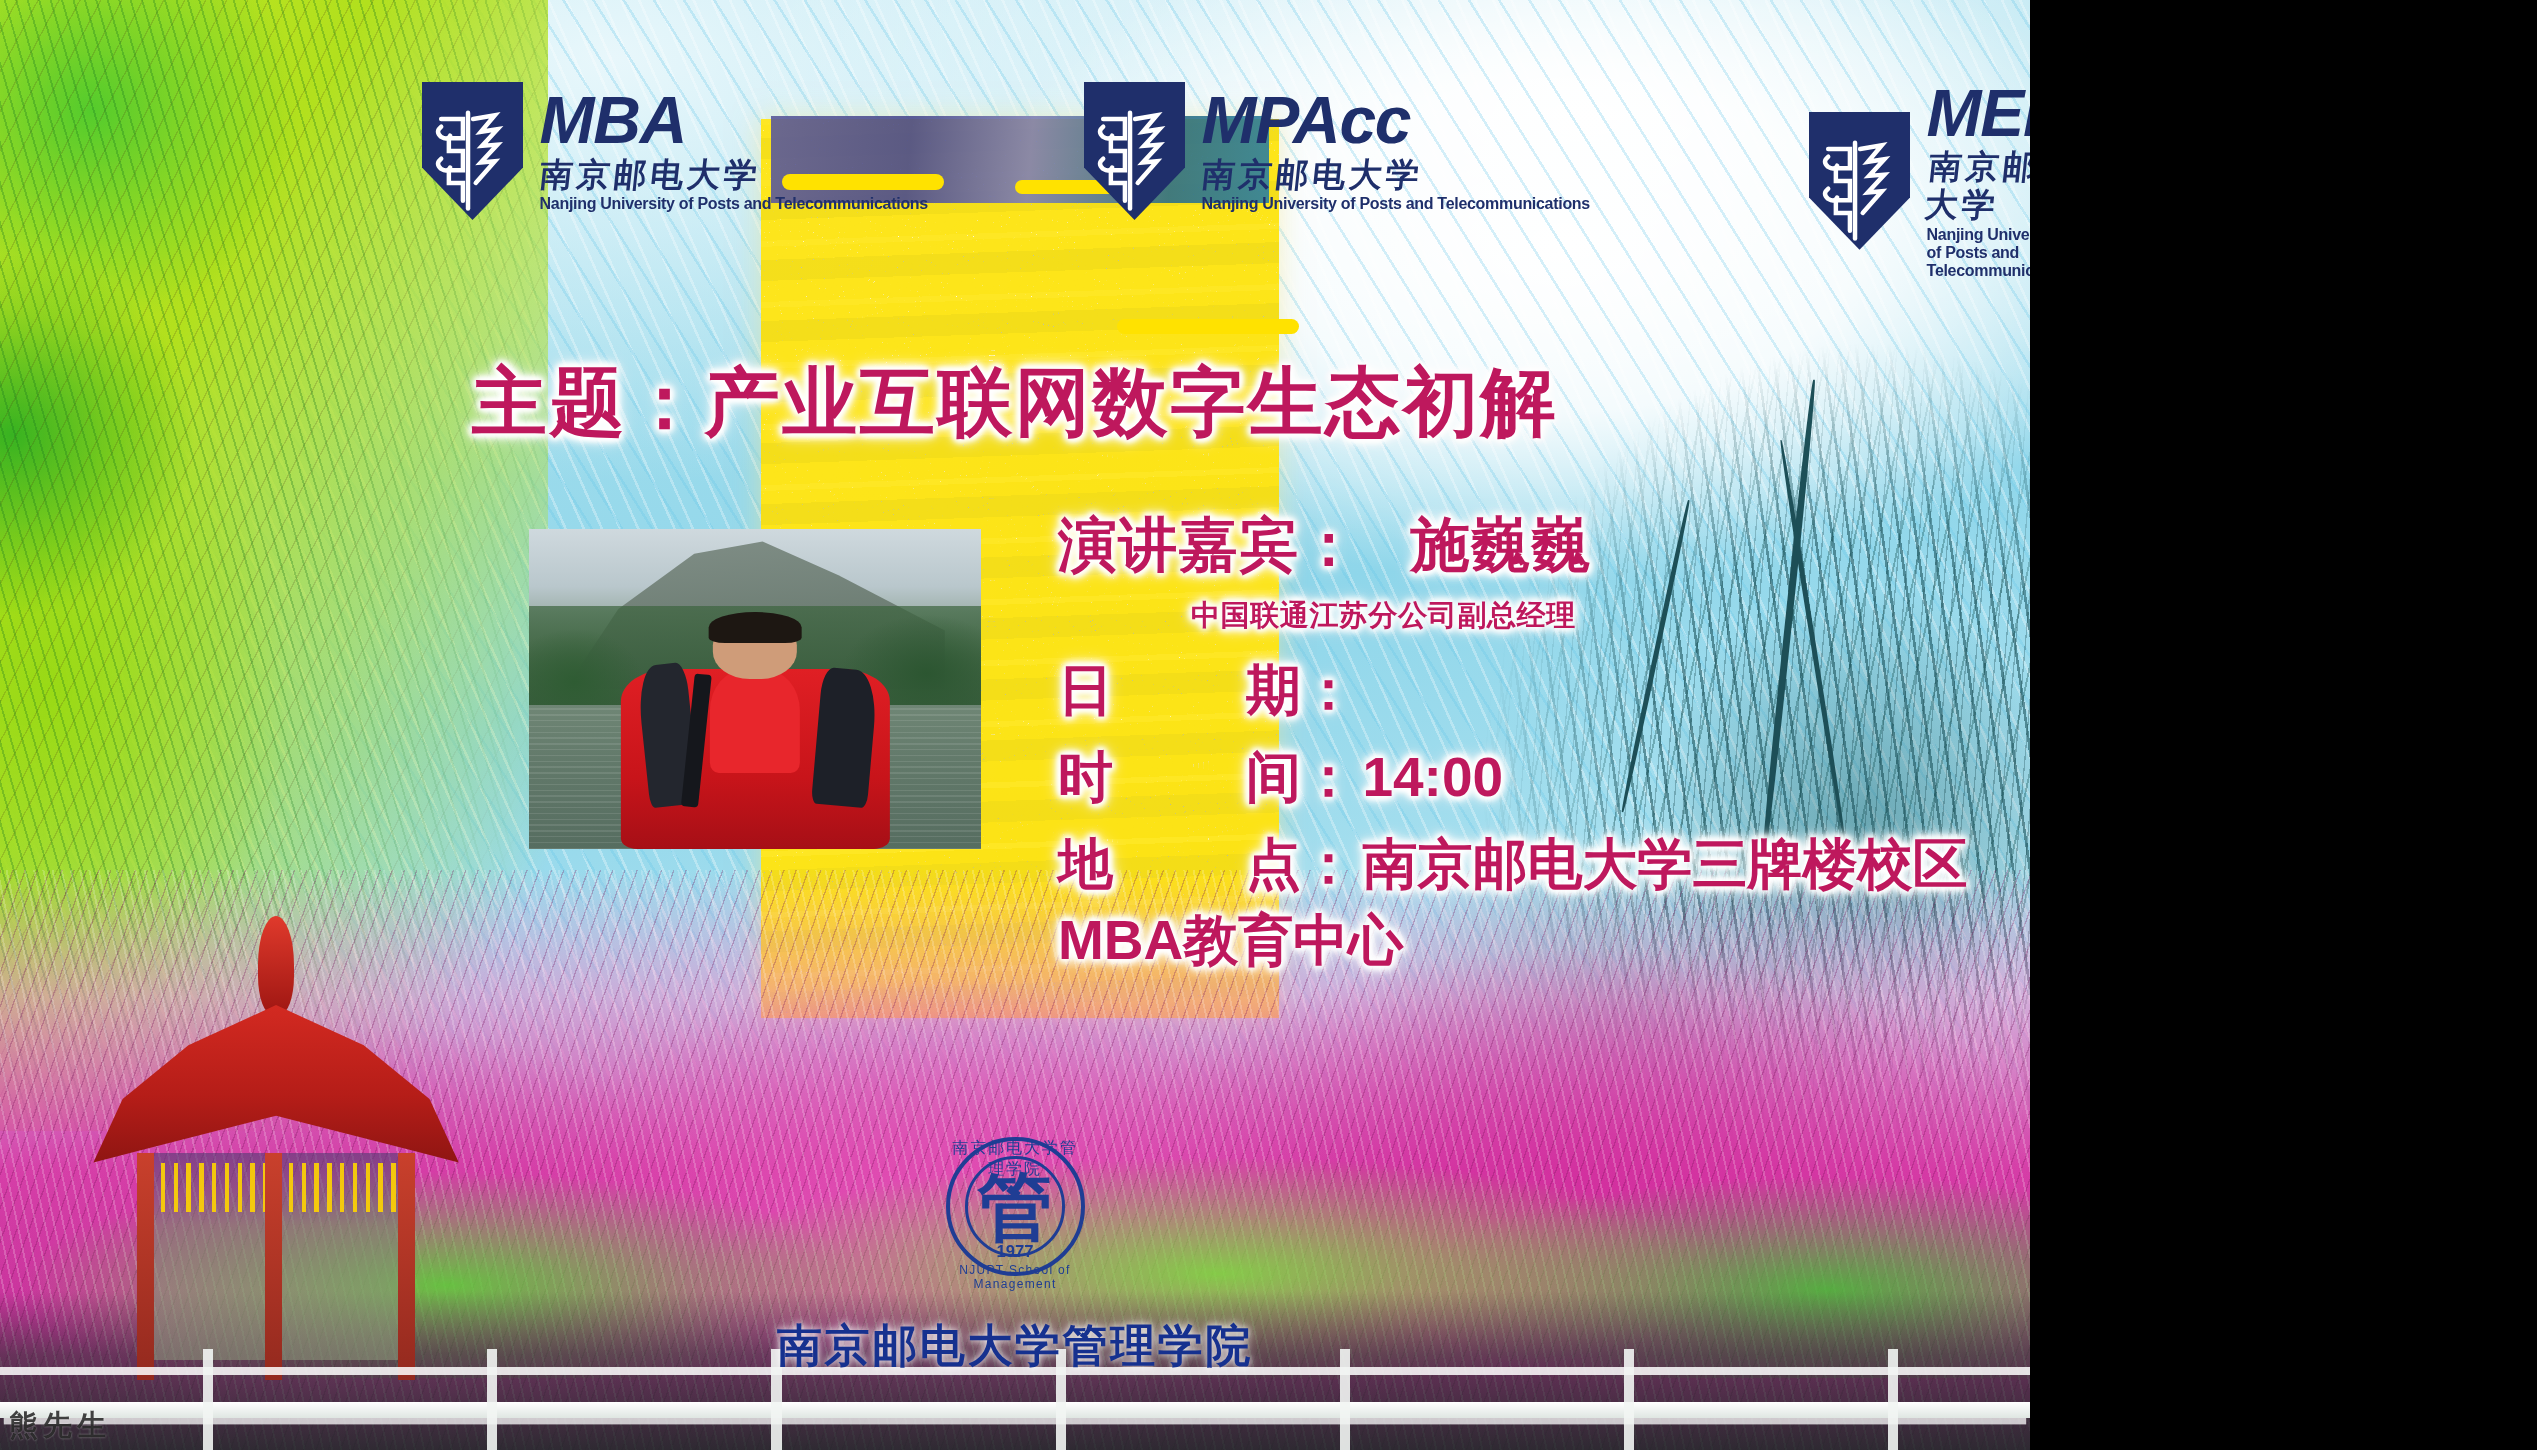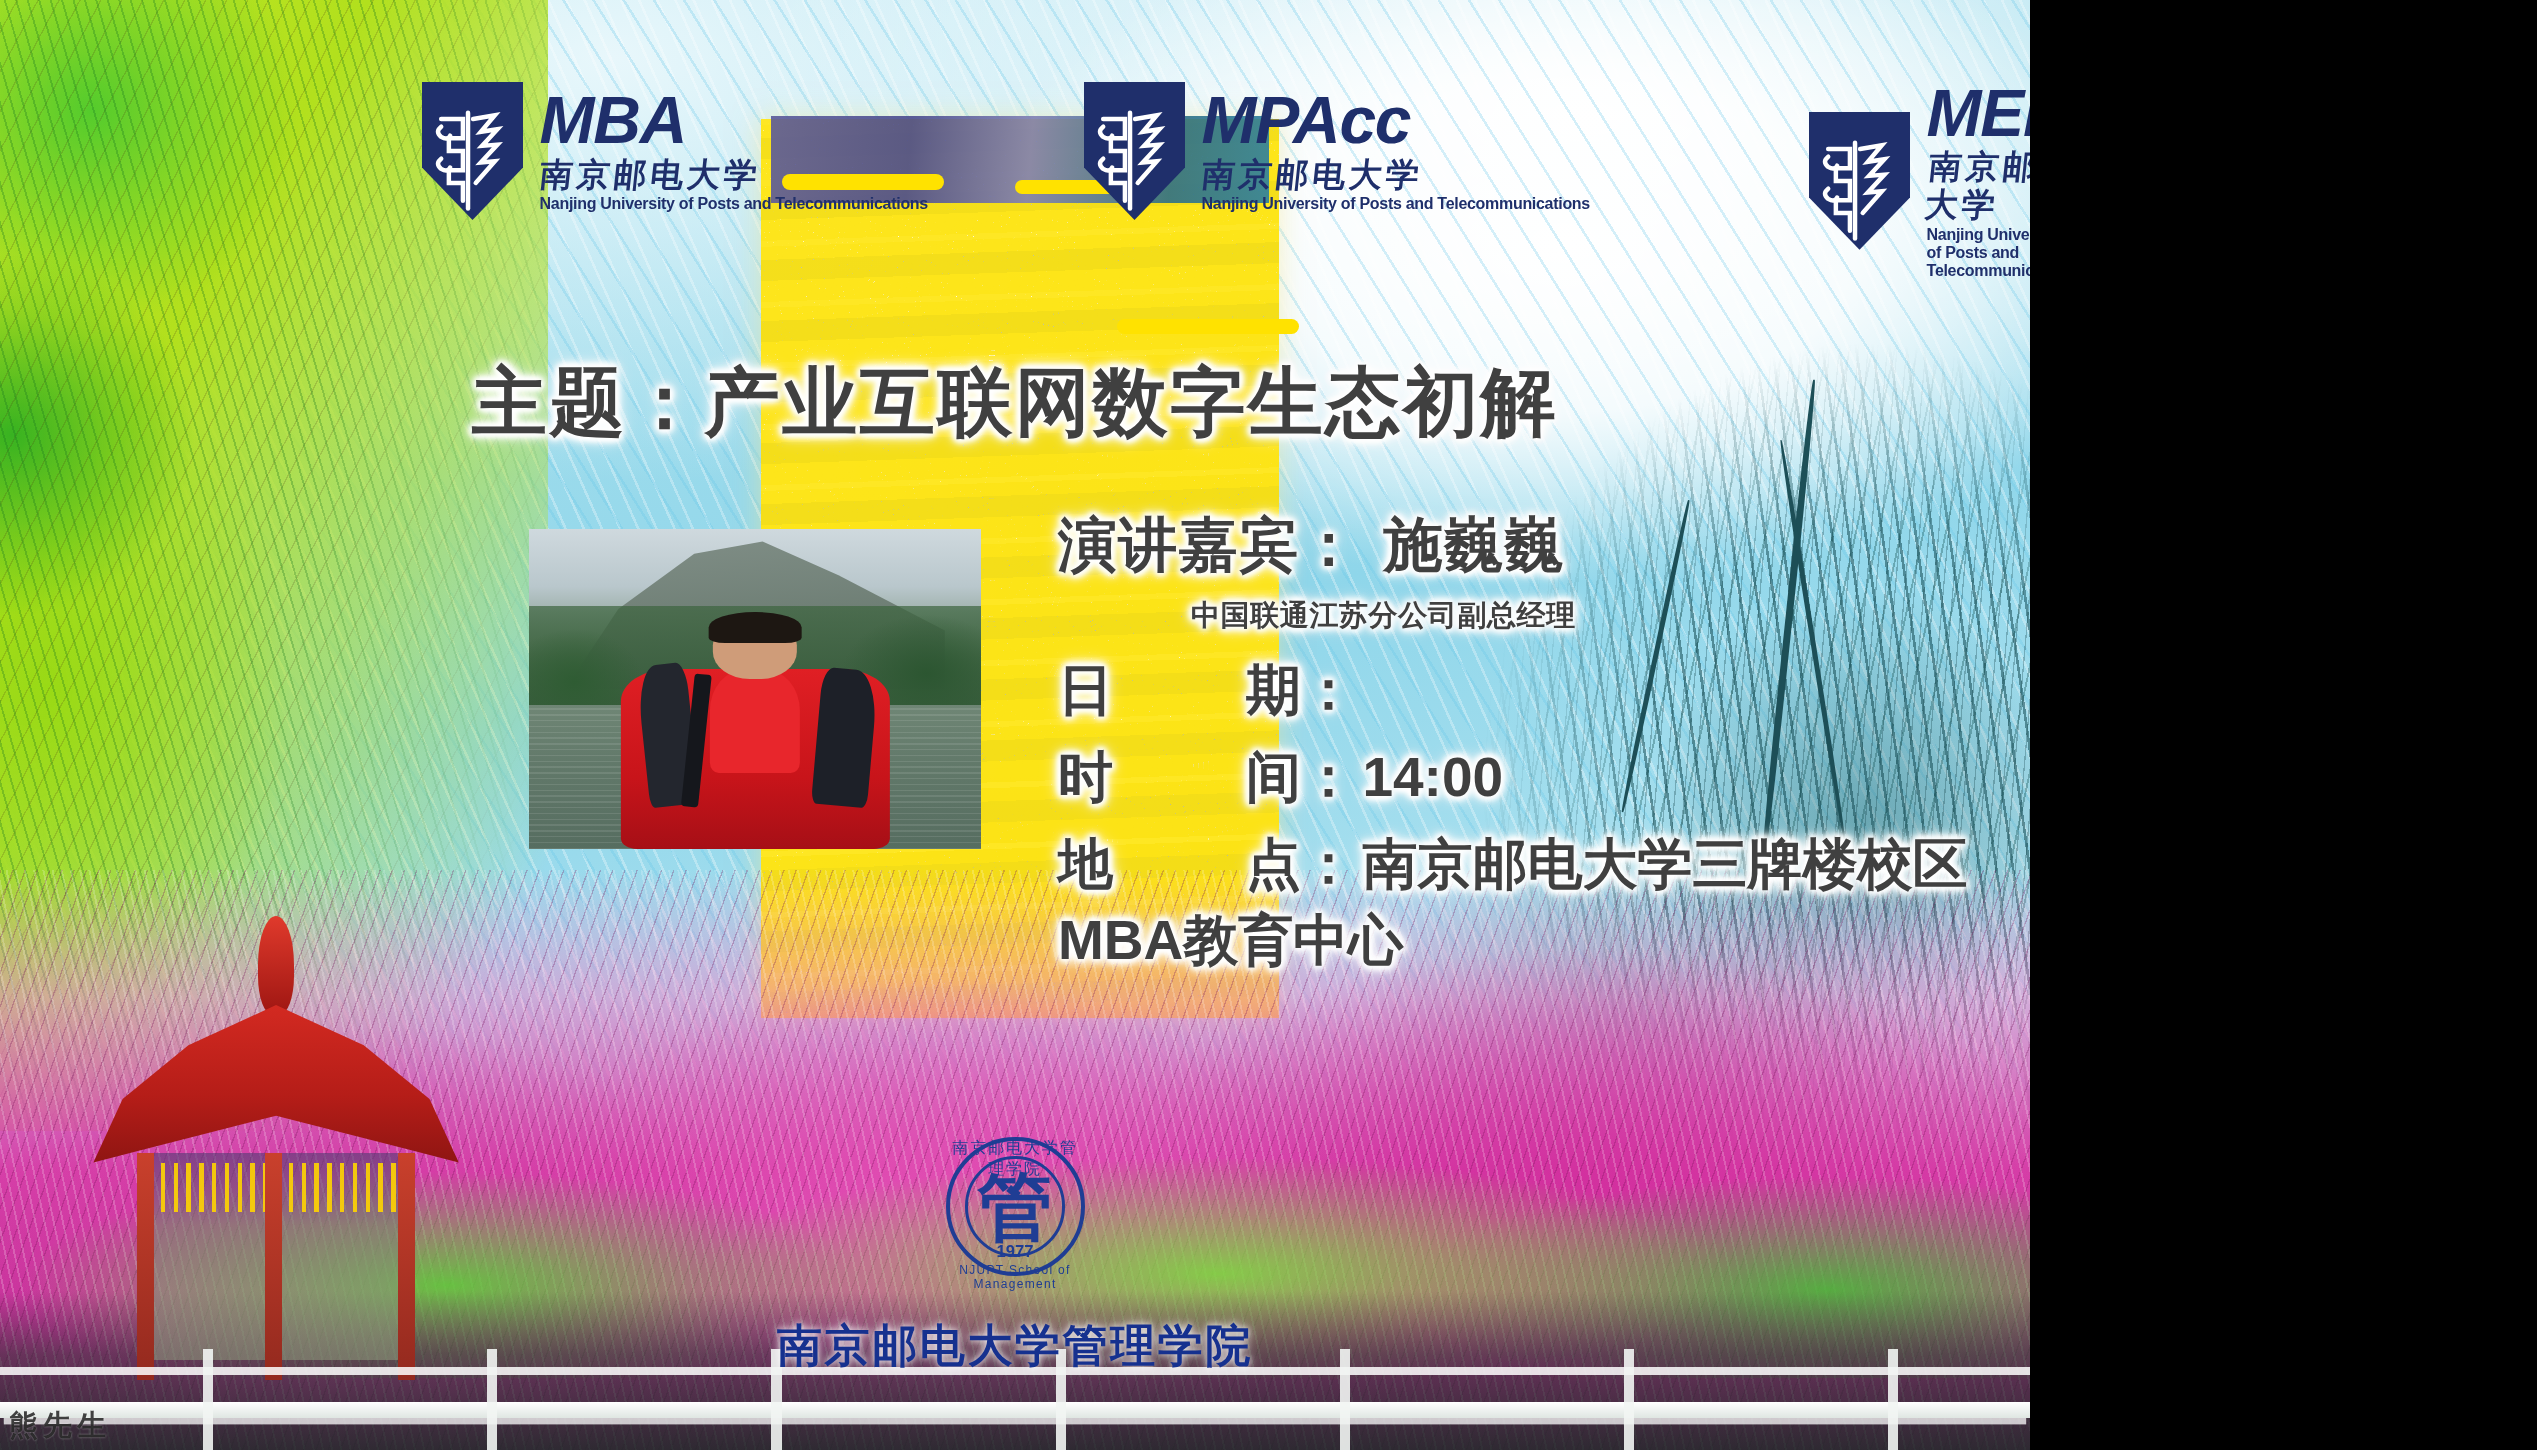--- a/index.html
+++ b/index.html
@@ -203,36 +203,36 @@
     letter-spacing:3.8px;font-family:"DejaVu Sans",sans-serif;margin-top:3.8px;
     transform:skewX(-6deg);
   }
   .logo-en{
     font-size:16px;font-weight:800;color:#1f2f6b;letter-spacing:-0.3px;
     font-family:"Liberation Sans",sans-serif;margin-top:1.3px;
   }
 
   
   .halo{
-    color:#404040;
+    color:#be185d;
     text-shadow:
       0 0 10.2px #fff, 0 0 10.2px #fff, 0 0 14px #fff, 0 0 19px #fff,
       1.9px 0 6.4px #fff, -1.9px 0 6.4px #fff, 0 1.9px 6.4px #fff, 0 -1.9px 6.4px #fff;
   }
   .title{
     position:absolute;left:0;right:0;top:353px;text-align:center;
     font-size:75px;font-weight:900;letter-spacing:2.6px;
     font-family:"DejaVu Sans",sans-serif;
   }
   .info{position:absolute;left:1058px;top:508px;width:1343px;}
   .speaker-line{
     font-size:59px;font-weight:900;letter-spacing:1.3px;
     font-family:"DejaVu Sans",sans-serif;line-height:1.25;
   }
-  .speaker-name{margin-left:24px;}
+  .speaker-name{margin-left:51px;}
   .speaker-role{
     font-size:29px;font-weight:800;letter-spacing:0.6px;margin-top:14px;margin-left:133px;
     font-family:"DejaVu Sans",sans-serif;
   }
   .row{
     display:flex;align-items:baseline;margin-top:22px;
     font-size:55px;font-weight:700;font-family:"DejaVu Sans",sans-serif;line-height:1.18;
   }
   .row .lbl{width:243px;flex:none;display:flex;justify-content:space-between;}
   .row .lbl .c{display:inline-block;}

